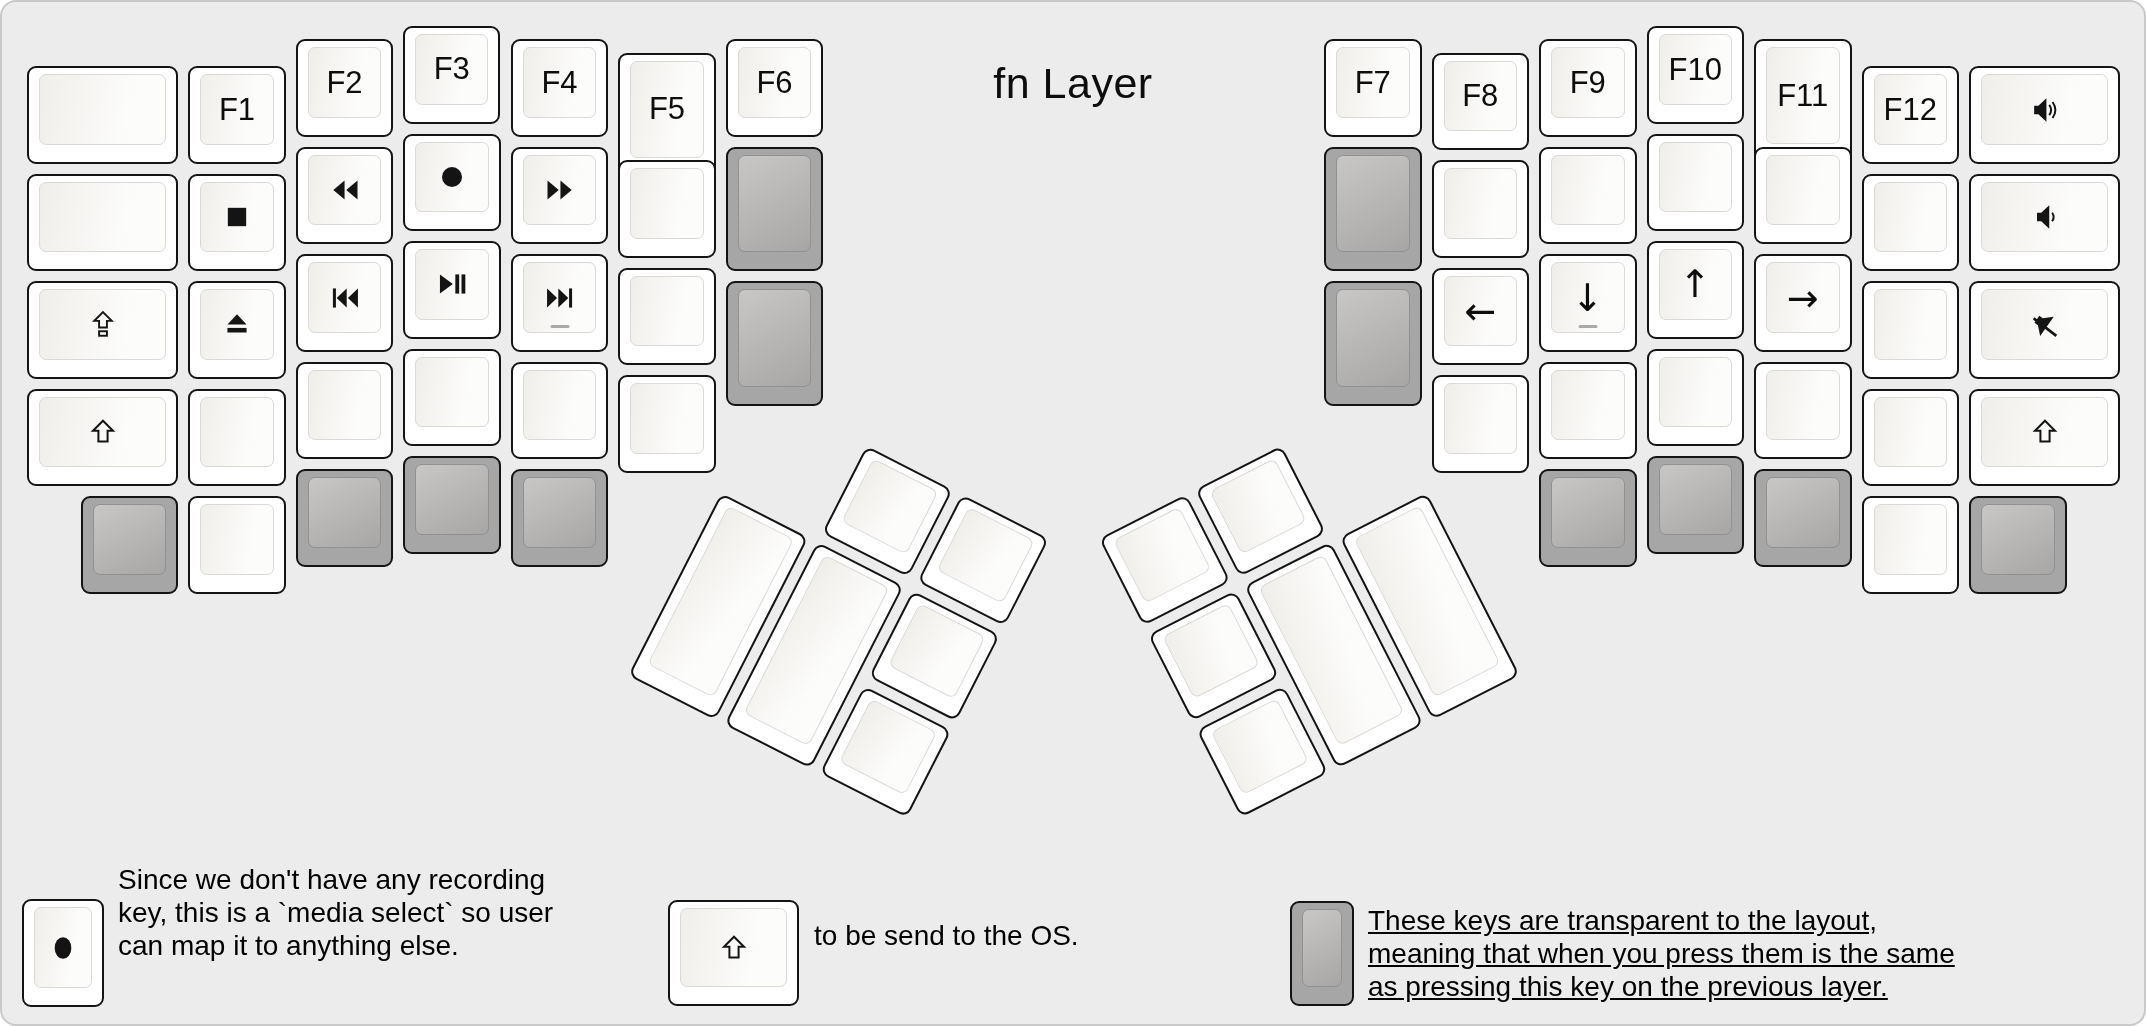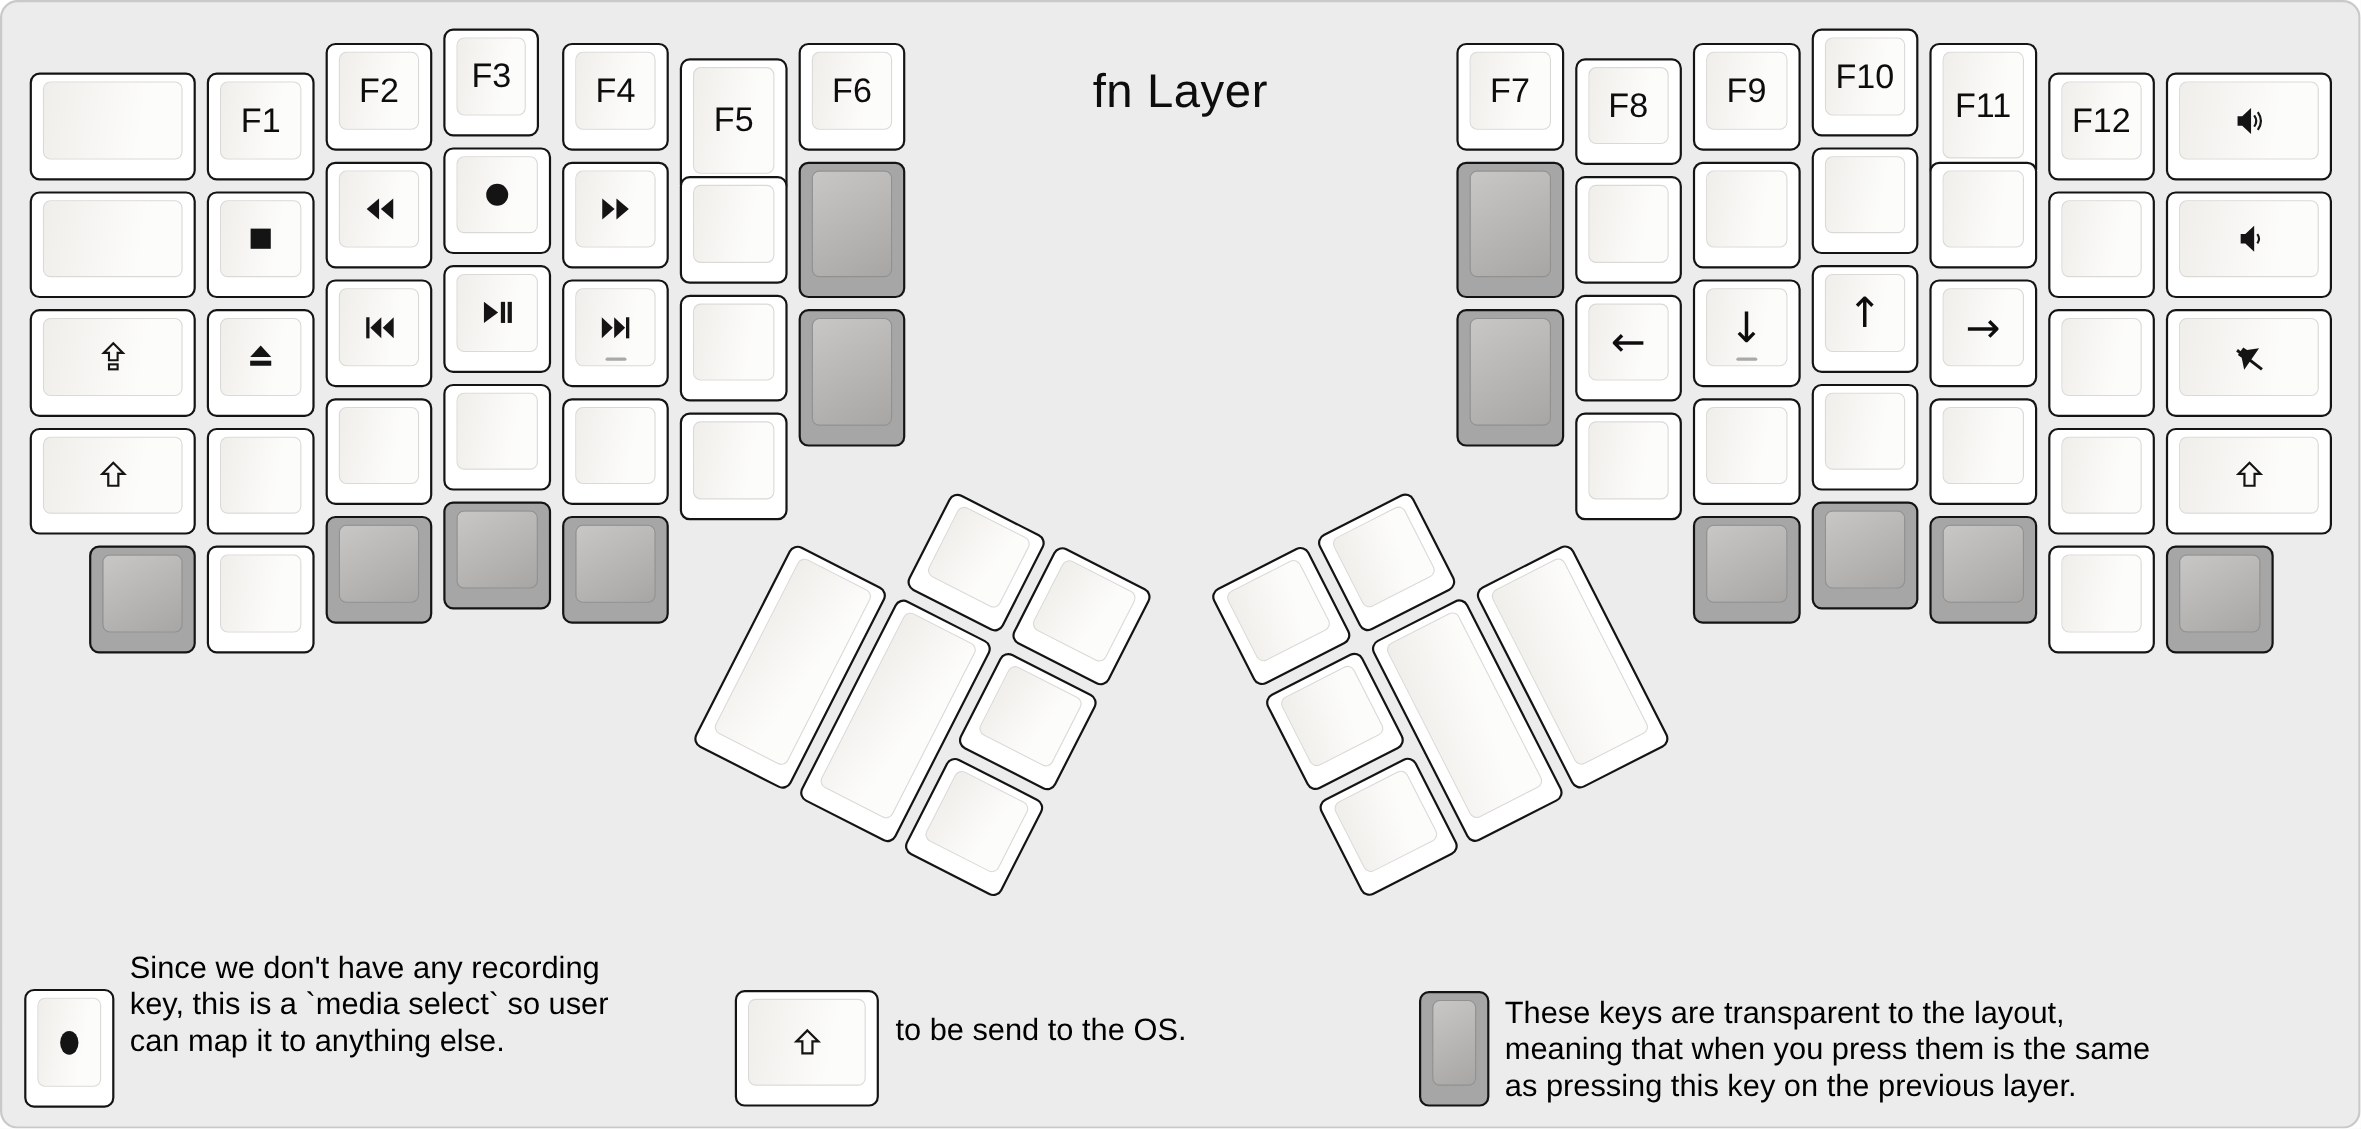--- a/index.html
+++ b/index.html
@@ -126,21 +126,21 @@
             </svg>
           </span>
         </div>
       </div>
       <div class="key w" style="left: 293.75px; top: 359.938px; width: 97.5px; height: 97.5px;">
         <div class="ktop"></div>
       </div>
       <div class="key g" style="left: 293.75px; top: 467.438px; width: 97.5px; height: 97.5px;">
         <div class="ktop"></div>
       </div>
-      <div class="key w" style="left: 401.25px; top: 24px; width: 87px; height: 97.5px;">
+      <div class="key w" style="left: 401.25px; top: 24px; width: 97px; height: 97.5px;">
         <div class="ktop">
           <span class="klabel">F3</span>
         </div>
       </div>
       <div class="key w" style="left: 401.25px; top: 131.5px; width: 97.5px; height: 97.5px;">
         <div class="ktop">
           <span class="kicon">
             <svg width="30" height="30" viewBox="0 0 36 36" fill="#141414">
               <circle cx="18" cy="18" r="12"></circle>
             </svg>
@@ -433,19 +433,19 @@
             </svg>
           </span>
         </div>
       </div>
       <div class="note-text" style="left: 812px; top: 917px;">
         <div class="note-line">to be send to the OS.</div>
       </div>
       <div class="key g" style="left: 1288px; top: 899px; width: 64px; height: 105px;">
         <div class="ktop"></div>
       </div>
-      <div class="note-text" style="left: 1366px; top: 902px;">
+      <div class="note-text" style="left: 1366px; top: 902px; text-decoration: underline;">
         <div class="note-line">These keys are transparent to the layout,</div>
         <div class="note-line">meaning that when you press them is the same</div>
         <div class="note-line">as pressing this key on the previous layer.</div>
       </div>
     </div>
 </div>
 
 </body></html>

